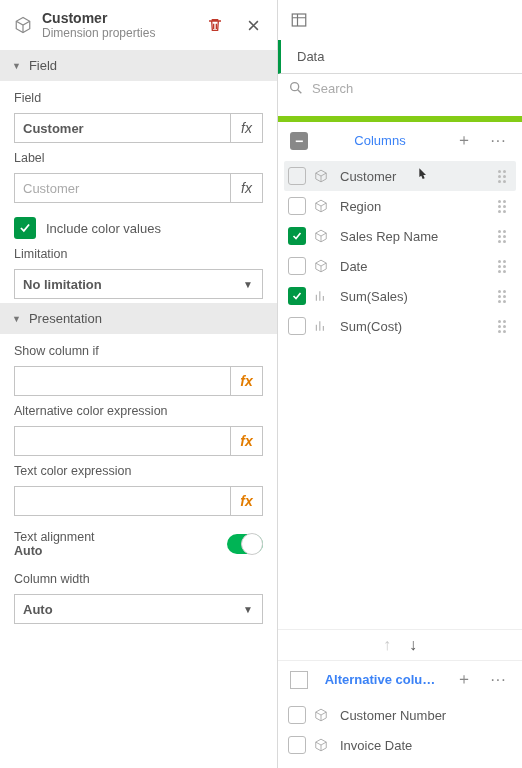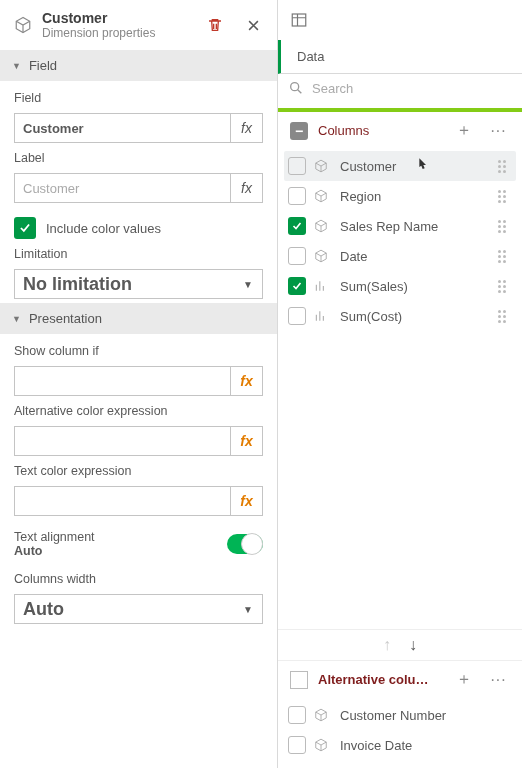--- a/index.html
+++ b/index.html
@@ -36,37 +36,37 @@
   .inputrow .fx.orange { color: #e27c00; font-weight: 600; }
 
   .chkrow { display:flex; align-items:center; gap: 10px; padding-top: 6px; }
   .chkbox { width: 22px; height: 22px; border-radius: 3px; display:flex; align-items:center; justify-content:center; }
   .chkbox.checked { background: #009845; color: #fff; }
 
   .rowbetween { display:flex; align-items:center; justify-content: space-between; padding: 8px 0; }
   .addbtn { border:1px solid #c4c4c4; background:#fff; padding: 6px 10px; font-size: 12.5px; font-weight:600; color:#595959; cursor:pointer; border-radius:2px; }
 
   .select { display:flex; height:30px; border:1px solid #c4c4c4; background:#fff; align-items:center; }
-  .select .val { flex:1; padding:0 8px; font-weight:600; color:#595959; font-size:18px; }
+  .select .val { flex:1; padding:0 8px; font-weight:600; color:#595959; font-size:13px; }
   .select .arr { width:28px; text-align:center; color:#595959; font-size:10px; }
 
   .togglerow { display:flex; align-items:center; justify-content:space-between; }
   .toggle { width:36px; height:20px; border-radius:10px; background:#00b455; position:relative; }
   .toggle .knob { position:absolute; right:0; top:-1px; width:22px; height:22px; border-radius:50%; background:#fff; border:1px solid #ccc; }
 
   
   .rbar { height:40px; display:flex; align-items:center; padding:0 12px; color:#777; }
   .rtab { height:34px; display:flex; align-items:center; padding:0 16px; color:#595959; font-size:13px; border-left:3px solid #009845; background:#fff; border-bottom:1px solid #d9d9d9; }
-  .searchrow { display:flex; align-items:center; padding:6px 12px 12px 10px; gap:8px; color:#999; border-bottom:4px solid #84cc16; }
+  .searchrow { display:flex; align-items:center; padding:6px 12px 20px 10px; gap:8px; color:#999; border-bottom:6px solid #84cc16; }
   .searchrow input { border:0; flex:1; font-size:13px; color:#595959; outline:none; }
   .searchrow input::placeholder { color:#aaa; }
 
   .grouphdr { display:flex; align-items:center; padding:8px 12px; gap:10px; color:#333; font-size:13px; }
   .grouphdr .sq { width:18px; height:18px; border-radius:3px; background:#888; color:#fff; display:flex; align-items:center; justify-content:center; font-weight:600; font-size:14px; }
-  .grouphdr .title { flex:1; font-weight:400; color:#7f1d1d; }
+  .grouphdr .title { flex:1; font-weight:400; color:#3b82f6;text-align:center; }
   .grouphdr .act { width:24px; text-align:center; color:#888; cursor:pointer; font-size:16px; }
 
   .collist { padding: 2px 6px 8px 6px; display:flex; flex-direction:column; }
   .colrow { display:flex; align-items:center; gap:8px; padding:6px 4px; border-radius:2px; position:relative; }
   .colrow.sel { background:#eef0f1; }
   .colrow .ck { width:18px; height:18px; border-radius:3px; display:flex; align-items:center; justify-content:center; }
   .ck.on { background:#009845; color:#fff; }
   .ck.off { border:1.5px solid #bbb; }
   .colrow .ic { color:#aaa; width:18px; text-align:center; }
   .colrow .txt { flex:1; color:#595959; font-size:13px; overflow:hidden; text-overflow:ellipsis; white-space:nowrap; }
@@ -170,21 +170,21 @@
     <div class="togglerow" style="padding-top:6px">
       <div>
         <div class="lbl">Text alignment</div>
         <div class="lblbold">Auto</div>
       </div>
       <div class="toggle">
           <div class="knob"></div>
         </div>
     </div>
 
-    <div class="lbl" style="padding-top:6px">Columns width</div>
+    <div class="lbl" style="padding-top:6px">Column width</div>
     <div class="select">
       <span class="val">Auto</span>
       <span class="arr">▼</span>
     </div>
   </div>
 </div>
 
 <div class="panel-right">
   <div class="rbar">
     <span>

